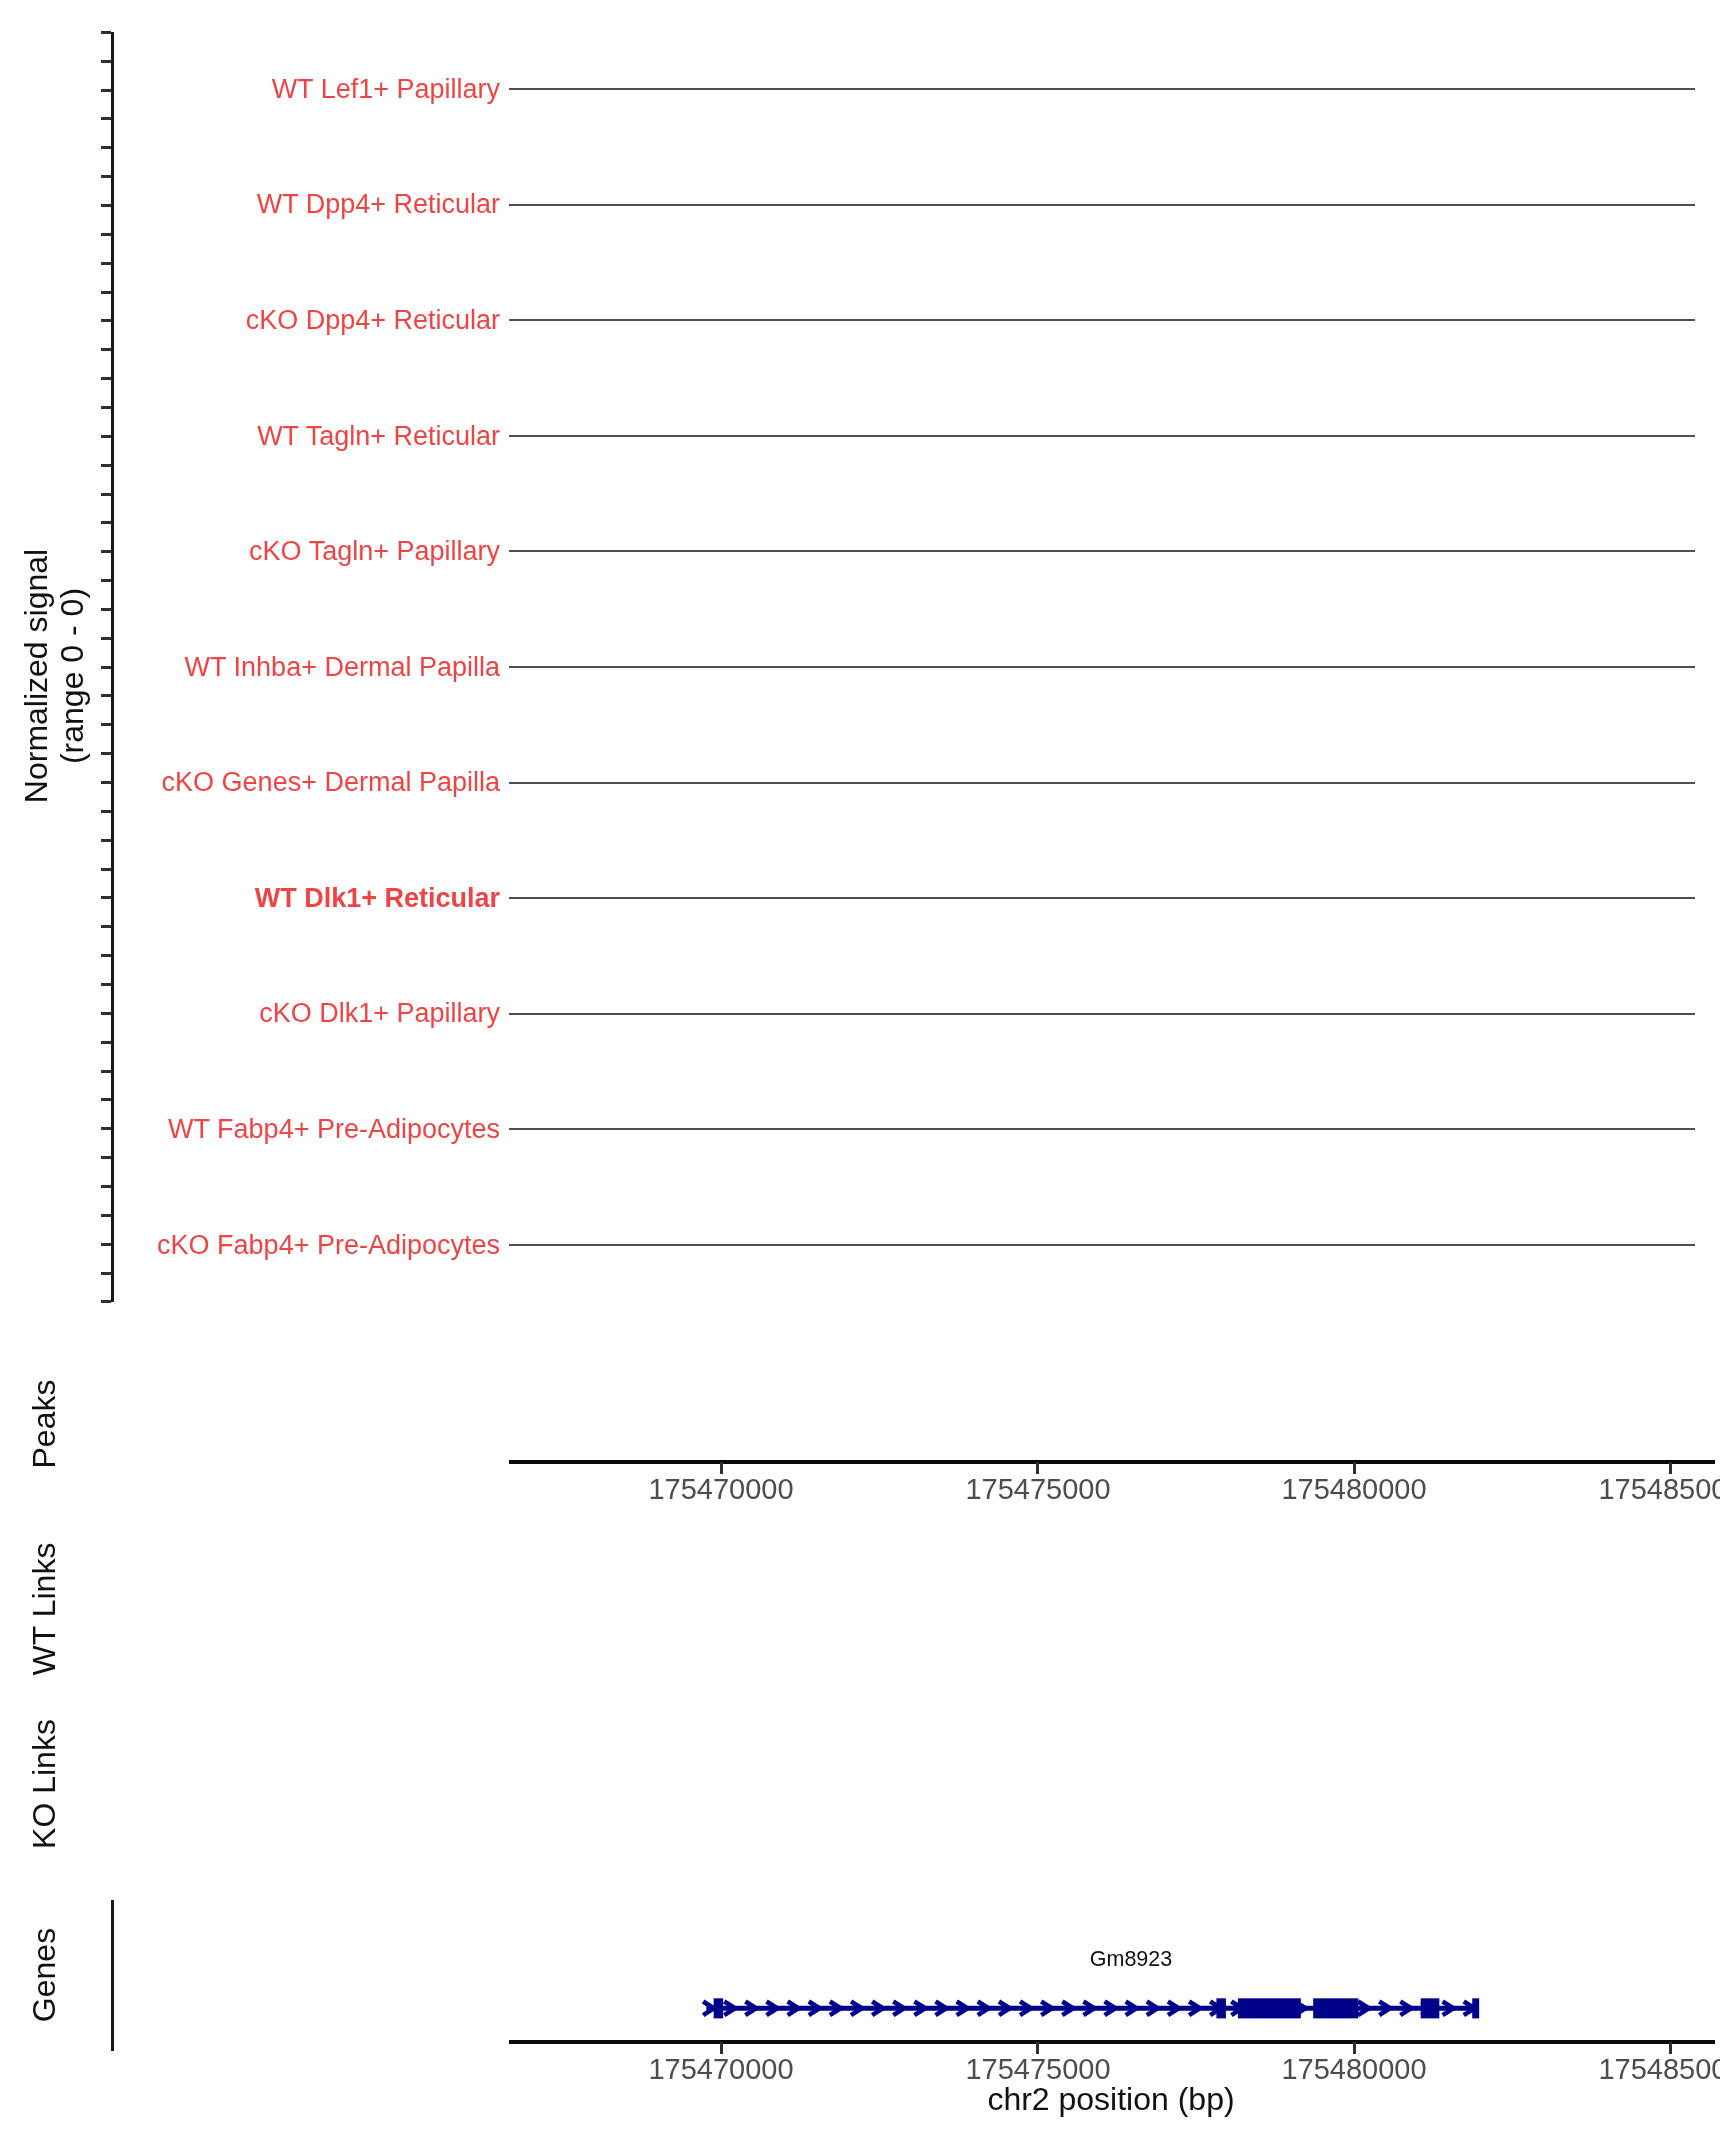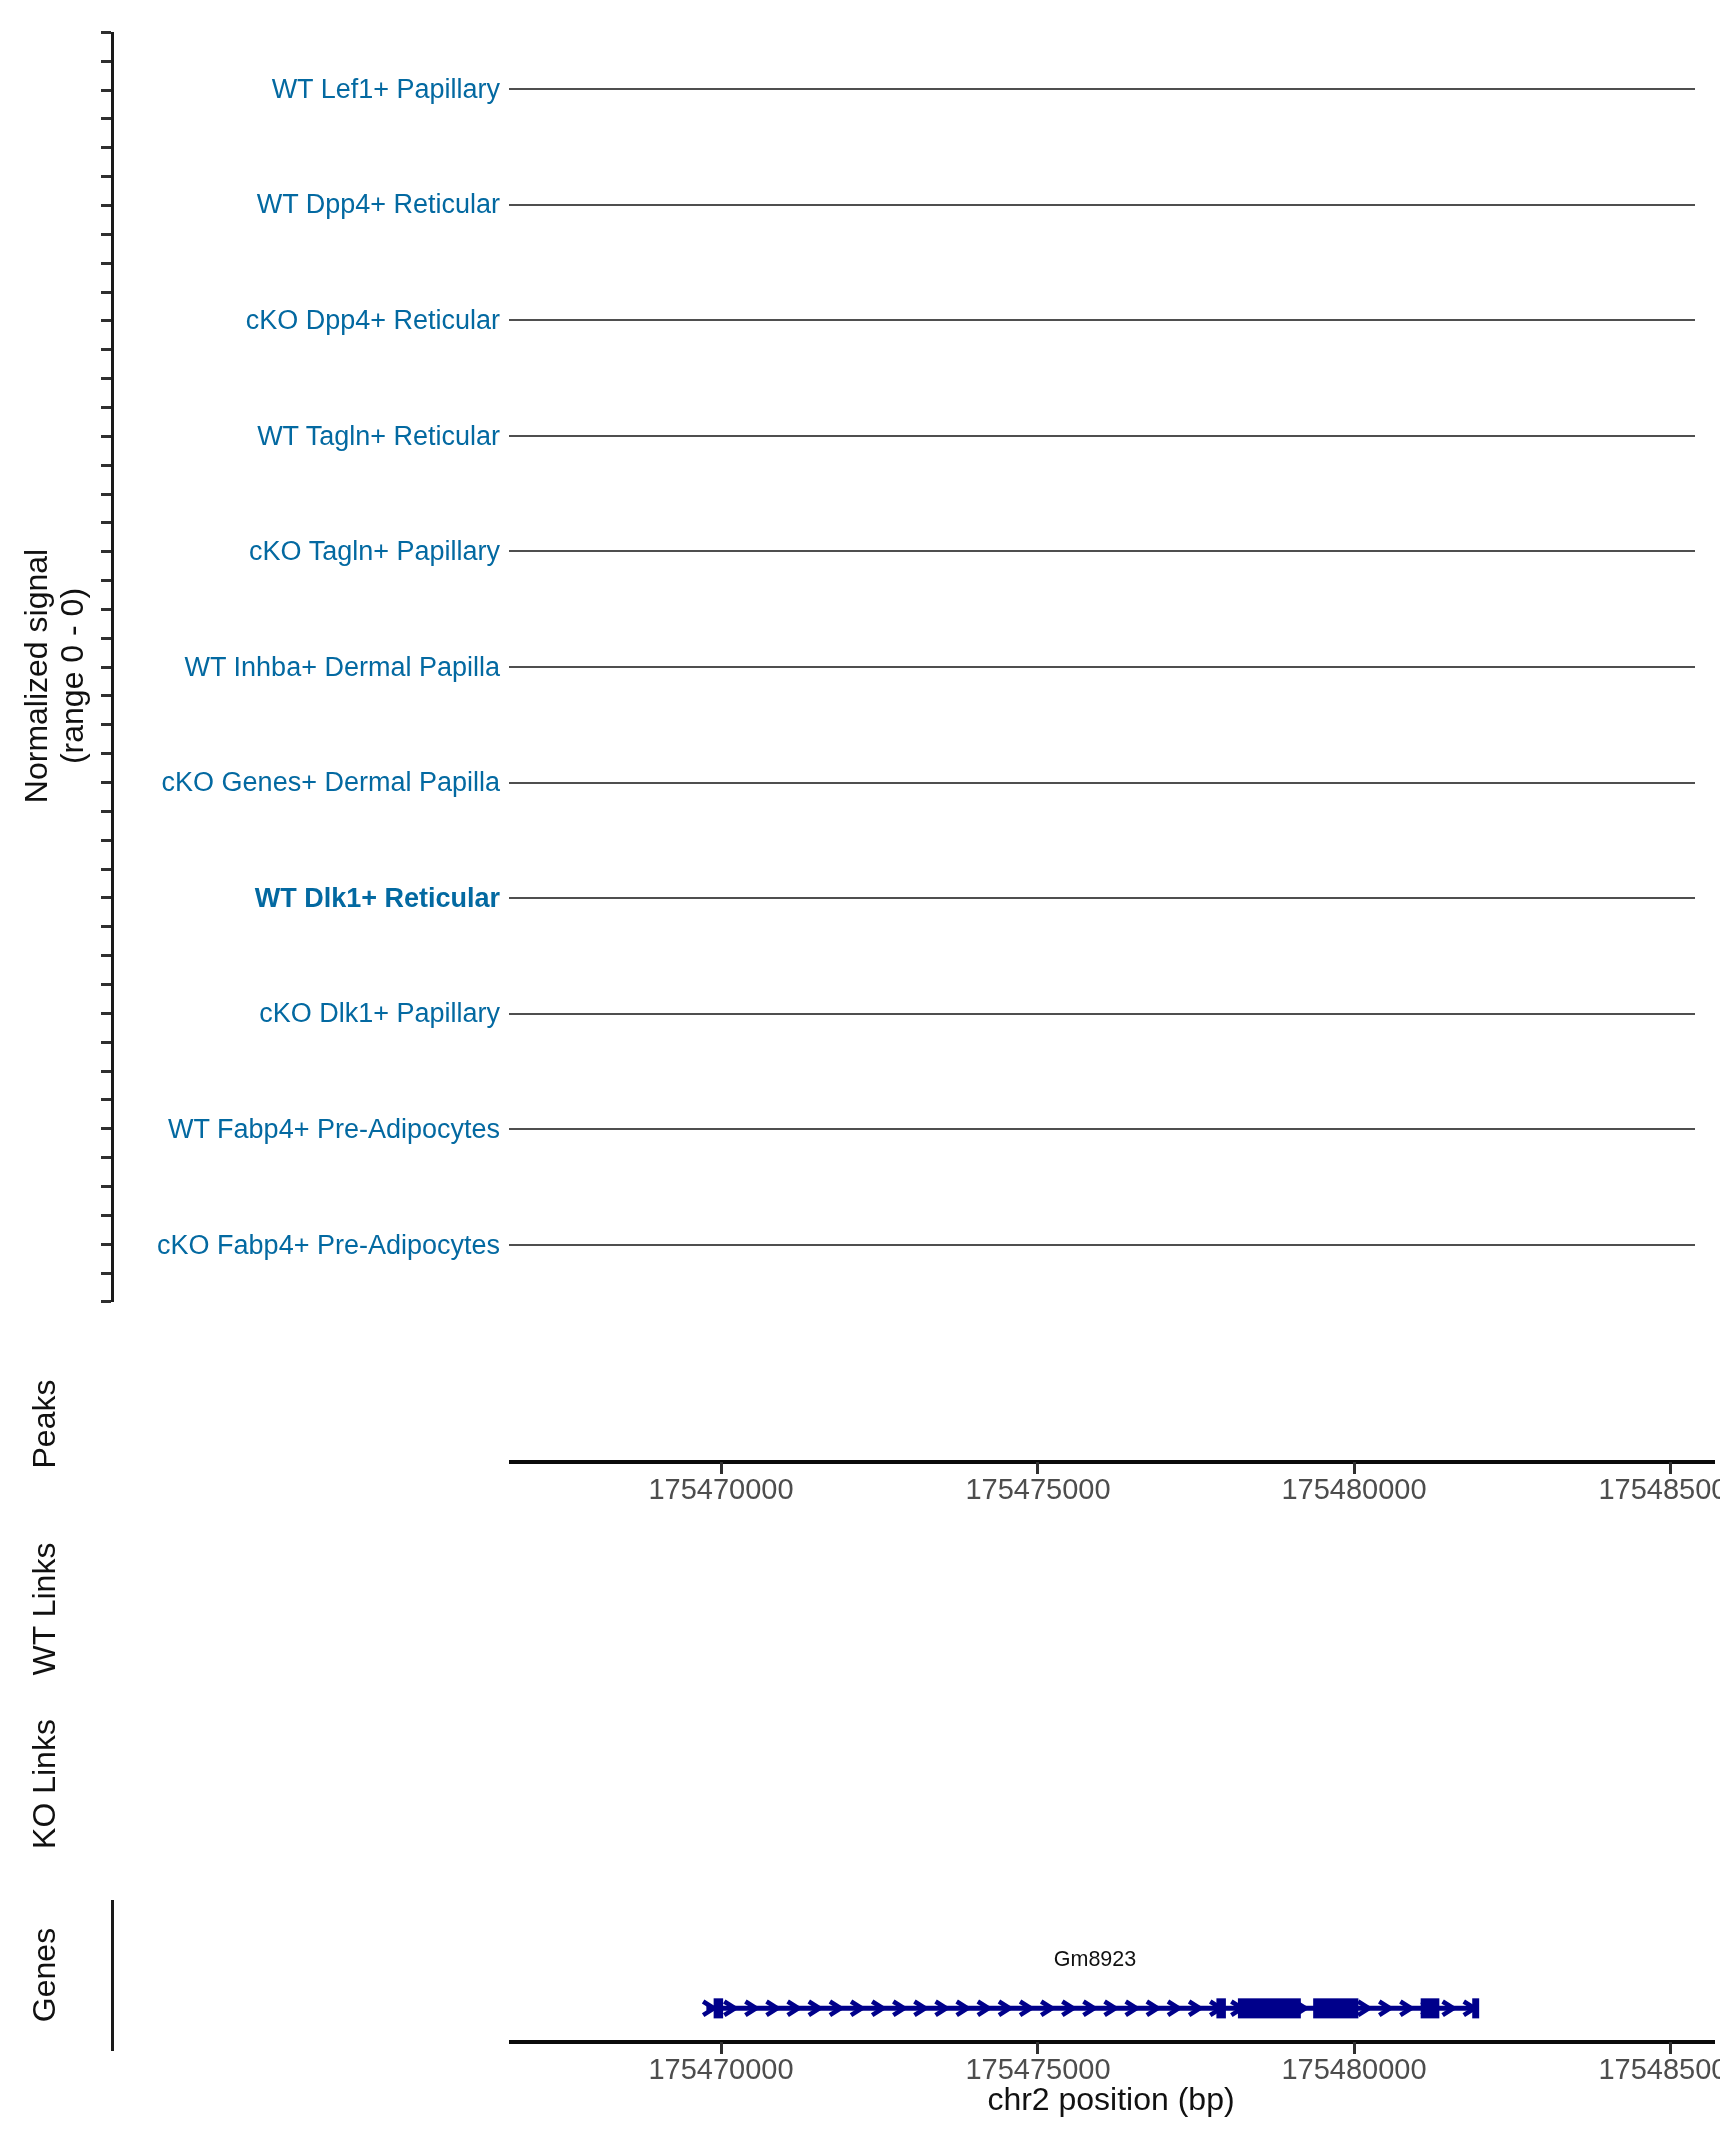--- a/index.html
+++ b/index.html
@@ -12,21 +12,21 @@
     position:absolute;white-space:nowrap;color:#111111;
     transform:translate(-50%,-50%) rotate(-90deg);
     font-size:32px;line-height:34px;text-align:center;
   }
   .ylabel-block{
     position:absolute;color:#111111;
     transform:translate(-50%,-50%) rotate(-90deg);
     font-size:32px;line-height:36px;text-align:center;white-space:nowrap;
   }
   .track-label{
-    position:absolute;color:#0369a1;font-size:27px;line-height:27px;
+    position:absolute;color:#ef4444;font-size:27px;line-height:27px;
     white-space:nowrap;transform:translate(-100%,-50%);
   }
   .track-line{position:absolute;height:2.2px;background:#4f4f4f;}
   .bracket-line{position:absolute;width:2.9px;background:#1a1a1a;}
   .bracket-tick{position:absolute;width:10px;height:2.9px;background:#2f2f2f;}
   .axis-line{position:absolute;height:3.6px;background:#0a0a0a;}
   .axis-tick{position:absolute;width:2.9px;height:11.5px;background:#2f2f2f;}
   .axis-num{
     position:absolute;color:#4d4d4d;font-size:29px;line-height:29px;
     white-space:nowrap;transform:translate(-50%,0);
@@ -136,21 +136,21 @@
       <div class="axis-tick" style="left: 720px; top: 1462px;"></div>
       <div class="axis-num" style="left: 721px; top: 1475px; color: rgb(77, 77, 77);">175470000</div>
       <div class="axis-tick" style="left: 1036px; top: 1462px;"></div>
       <div class="axis-num" style="left: 1038px; top: 1475px; color: rgb(77, 77, 77);">175475000</div>
       <div class="axis-tick" style="left: 1353px; top: 1462px;"></div>
       <div class="axis-num" style="left: 1354px; top: 1475px; color: rgb(77, 77, 77);">175480000</div>
       <div class="axis-tick" style="left: 1669px; top: 1462px;"></div>
       <div class="axis-num" style="left: 1671px; top: 1475px; color: rgb(77, 77, 77);">175485000</div>
     </div>
 
-  <div class="gene-name" style="left:1095px;top:1948px;">Gm8923</div>
+  <div class="gene-name" style="left:1131px;top:1948px;">Gm8923</div>
   <svg id="gene-svg" class="abs" style="left:681px;top:1984px;" width="846" height="53" viewBox="950 2768 1180 74">
       <line x1="984.808" y1="2802" x2="2062.951" y2="2802" stroke="#00008B" stroke-width="7"></line>
       <polyline points="980.308,2792.5 995.308,2802 980.308,2811.5" fill="none" stroke="#00008B" stroke-width="6.5"></polyline>
       <polyline points="1009.808,2792.5 1024.808,2802 1009.808,2811.5" fill="none" stroke="#00008B" stroke-width="6.5"></polyline>
       <polyline points="1039.308,2792.5 1054.308,2802 1039.308,2811.5" fill="none" stroke="#00008B" stroke-width="6.5"></polyline>
       <polyline points="1068.808,2792.5 1083.808,2802 1068.808,2811.5" fill="none" stroke="#00008B" stroke-width="6.5"></polyline>
       <polyline points="1098.308,2792.5 1113.308,2802 1098.308,2811.5" fill="none" stroke="#00008B" stroke-width="6.5"></polyline>
       <polyline points="1127.808,2792.5 1142.808,2802 1127.808,2811.5" fill="none" stroke="#00008B" stroke-width="6.5"></polyline>
       <polyline points="1157.308,2792.5 1172.308,2802 1157.308,2811.5" fill="none" stroke="#00008B" stroke-width="6.5"></polyline>
       <polyline points="1186.808,2792.5 1201.808,2802 1186.808,2811.5" fill="none" stroke="#00008B" stroke-width="6.5"></polyline>

